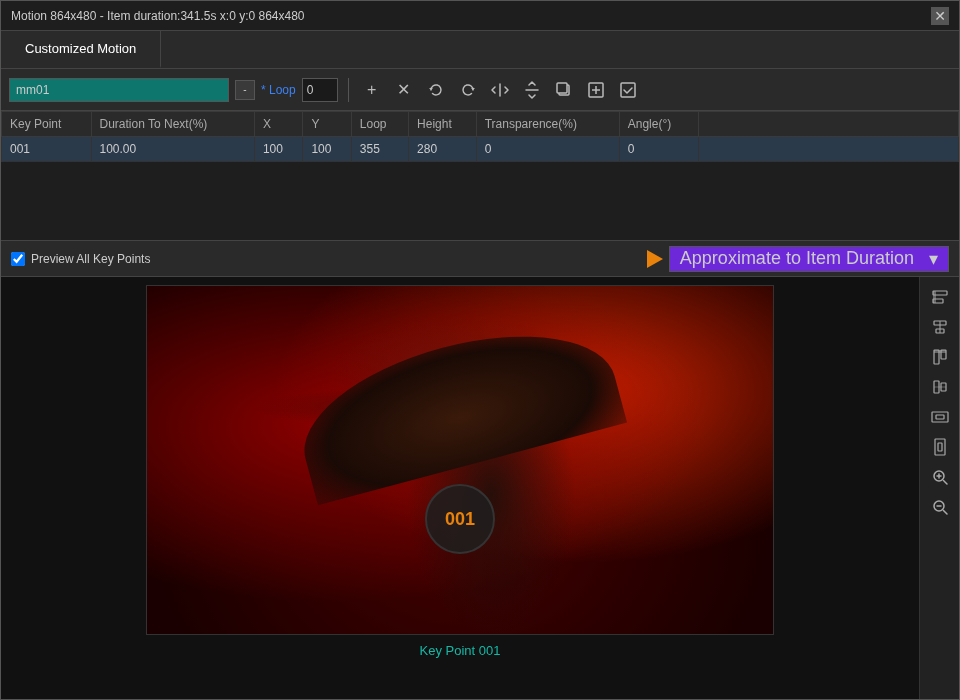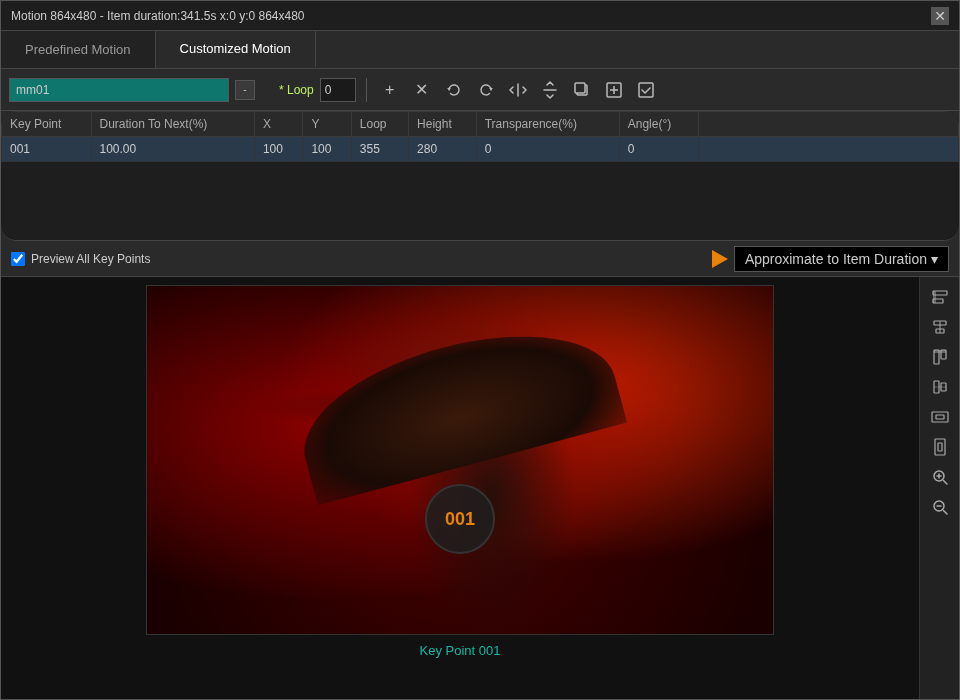--- a/index.html
+++ b/index.html
@@ -92,22 +92,22 @@
       color: #ccc;
       width: 20px;
       height: 20px;
       cursor: pointer;
       font-size: 10px;
       display: flex;
       align-items: center;
       justify-content: center;
     }
     .loop-label {
-      color: #bef264;
-      margin-left: 18px;
+      color: #3b82f6;
+      margin-left: 0;
     }
     .loop-input {
       background: #1a1a1a;
       border: 1px solid #555;
       color: #ccc;
       padding: 3px 4px;
       width: 36px;
       height: 24px;
       font-size: 12px;
     }
@@ -126,21 +126,20 @@
       display: flex;
       align-items: center;
       justify-content: center;
       border-radius: 2px;
     }
     .table-area {
       background: #1e1e1e;
       border-bottom: 1px solid #444;
       height: 130px;
       overflow: auto;
-      border-radius: 15px;
     }
     table {
       width: 100%;
       border-collapse: collapse;
       font-size: 12px;
     }
     th {
       background: #2a2a2a;
       color: #aaa;
       padding: 5px 8px;
@@ -192,29 +191,29 @@
       margin-left: auto;
     }
     .play-triangle {
       width: 0;
       height: 0;
       border-top: 9px solid transparent;
       border-bottom: 9px solid transparent;
       border-left: 16px solid #e8820a;
     }
     .approx-btn {
-      background: #000000;
+      background: #6d28d9;
       border: 1px solid #555;
       color: #ccc;
       padding: 4px 10px;
       cursor: pointer;
-      font-size: 14px;
-      display: flex;
-      align-items: center;
-      gap: 4px;
+      font-size: 18px;
+      display: flex;
+      align-items: center;
+      gap: 15px;
       height: 26px;
     }
     .main-content {
       display: flex;
       flex: 1;
       overflow: hidden;
     }
     .preview-area {
       flex: 1;
       background: #111;
@@ -337,23 +336,20 @@
 <body>
 
 <div class="window">
 
   <div class="title-bar">
     <span class="title-bar-text">Motion 864x480 - Item duration:341.5s x:0 y:0 864x480</span>
     <button class="close-btn">✕</button>
   </div>
 
   <div class="tabs-bar">
-    <div class="tab">
-      <span>Predefined Motion</span>
-    </div>
     <div class="tab active">
       <span>Customized Motion</span>
     </div>
   </div>
 
   <div class="toolbar">
     <input class="motion-name-input" type="text" value="mm01" style="">
     <button class="mini-btn">-</button>
     <span class="loop-label">* Loop</span>
     <input class="loop-input" type="text" value="0" style="">

